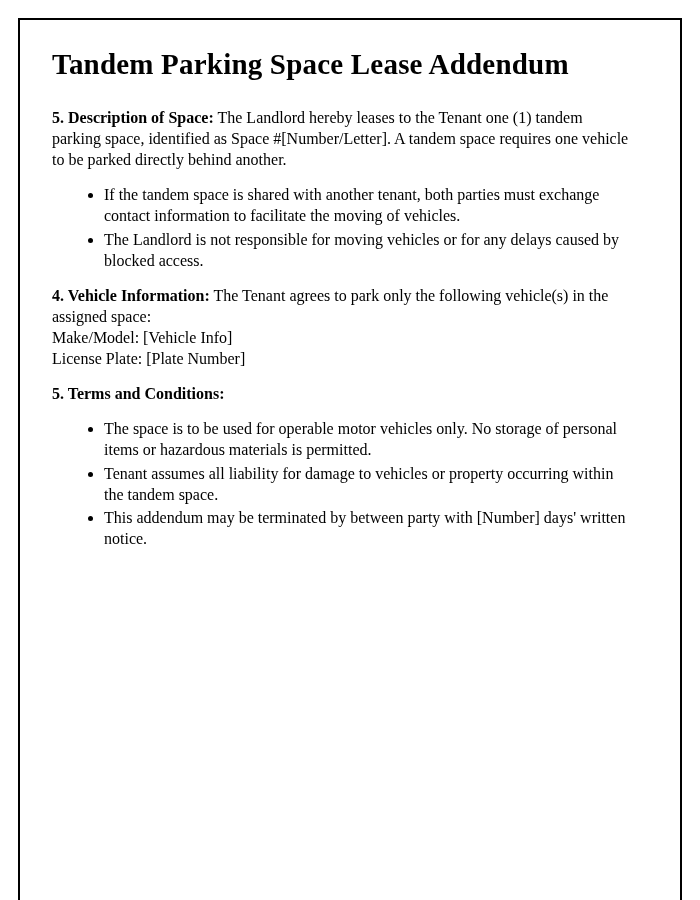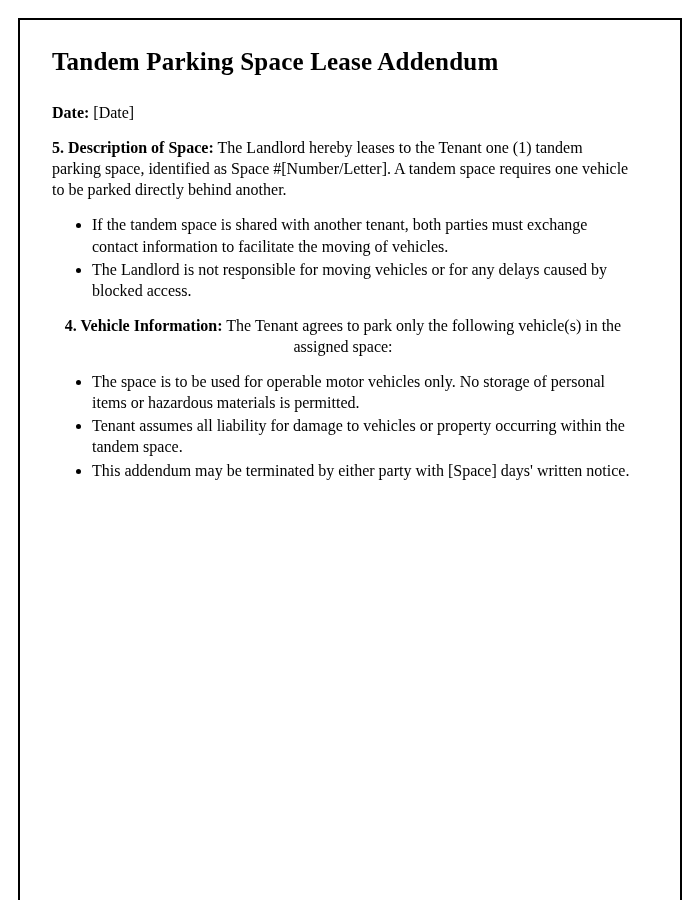--- a/index.html
+++ b/index.html
@@ -15,55 +15,51 @@
     position: absolute;
     left: 18px;
     top: 18px;
     width: 664px;
     height: 1100px; 
     border: 2px solid #000000;
     background: #ffffff;
     padding: 28px 46px 40px 32px;
   }
   h1.doc-title {
-    font-size: 25px;
+    font-size: 29px;
     font-weight: bold;
     letter-spacing: 0.2px;
     margin: 0 0 26px 0;
   }
   p, .line {
     font-size: 16px;
     line-height: 1.32;
   }
   p { margin: 0 0 14px 0; }
-  p.tight { margin: 0 0 0 0; text-align: center; }
+  p.tight { margin: 0 0 0 0; }
   strong { font-weight: bold; }
   ul {
     margin: 0 0 14px 0;
     padding-left: 40px;
   }
   ul li {
     font-size: 16px;
     line-height: 1.32;
-    margin: 0 0 2px 0;
+    margin: 0 0 2px 12px;
     font-family: Liberation Serif, serif;
   }
   .vehicle-lines { margin: 0 0 14px 0; }
 </style>
 </head>
 <body>
 
 <div class="page">
 
   <h1 class="doc-title">Tandem Parking Space Lease Addendum</h1>
 
-  <p>
-    <strong>Date:</strong>
-    <span>[Date]</span>
-  </p>
 
 
 
 
 
   <p>
     <strong>5. Description of Space:</strong>
     <span>The Landlord hereby leases to the Tenant one (1) tandem parking space, identified as Space #[Number/Letter]. A tandem space requires one vehicle to be parked directly behind another.</span>
   </p>
 
@@ -72,22 +68,27 @@
   <ul>
     <li>If the tandem space is shared with another tenant, both parties must exchange contact information to facilitate the moving of vehicles.</li>
     <li>The Landlord is not responsible for moving vehicles or for any delays caused by blocked access.</li>
   </ul>
 
   <p class="tight">
     <strong>4. Vehicle Information:</strong>
     <span>The Tenant agrees to park only the following vehicle(s) in the assigned space:</span>
   </p>
   <div class="vehicle-lines">
+    <div class="line">Make/Model: [Vehicle Info]</div>
+    <div class="line">License Plate: [Plate Number]</div>
   </div>
 
+  <p>
+    <strong>5. Terms and Conditions:</strong>
+  </p>
 
   <ul>
     <li>The space is to be used for operable motor vehicles only. No storage of personal items or hazardous materials is permitted.</li>
     <li>Tenant assumes all liability for damage to vehicles or property occurring within the tandem space.</li>
-    <li>This addendum may be terminated by either party with [Space] days' written notice.</li>
+    <li>This addendum may be terminated by between party with [Number] days' written notice.</li>
   </ul>
 
 </div>
 
 </body></html>

